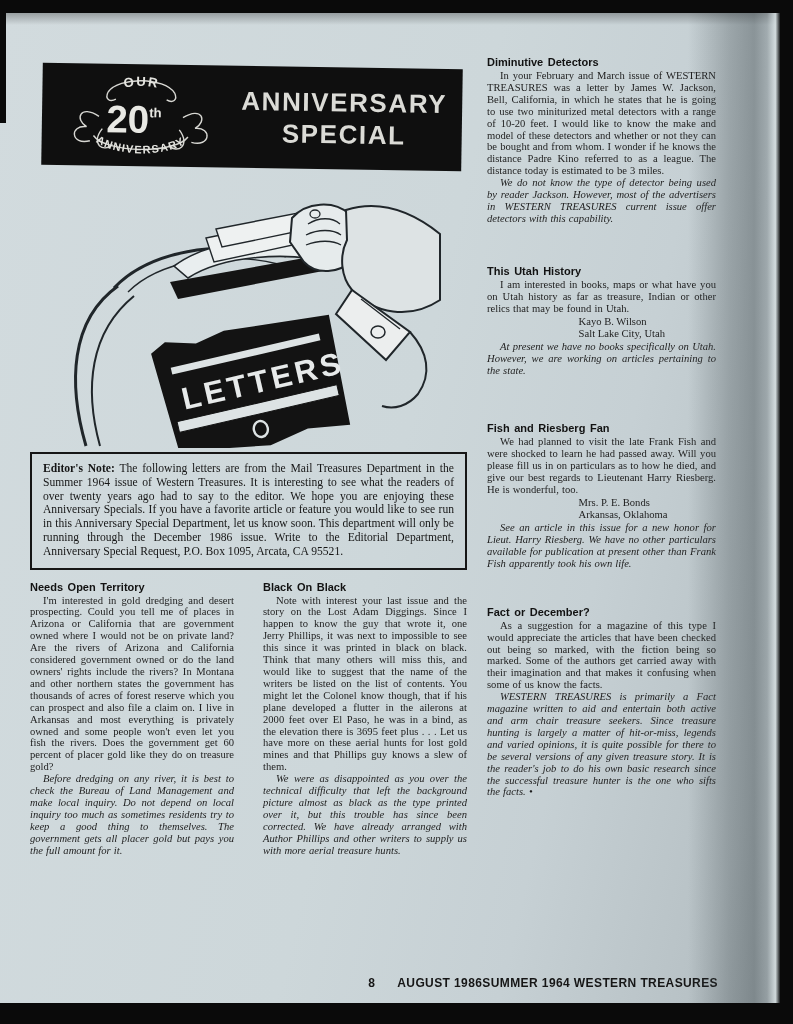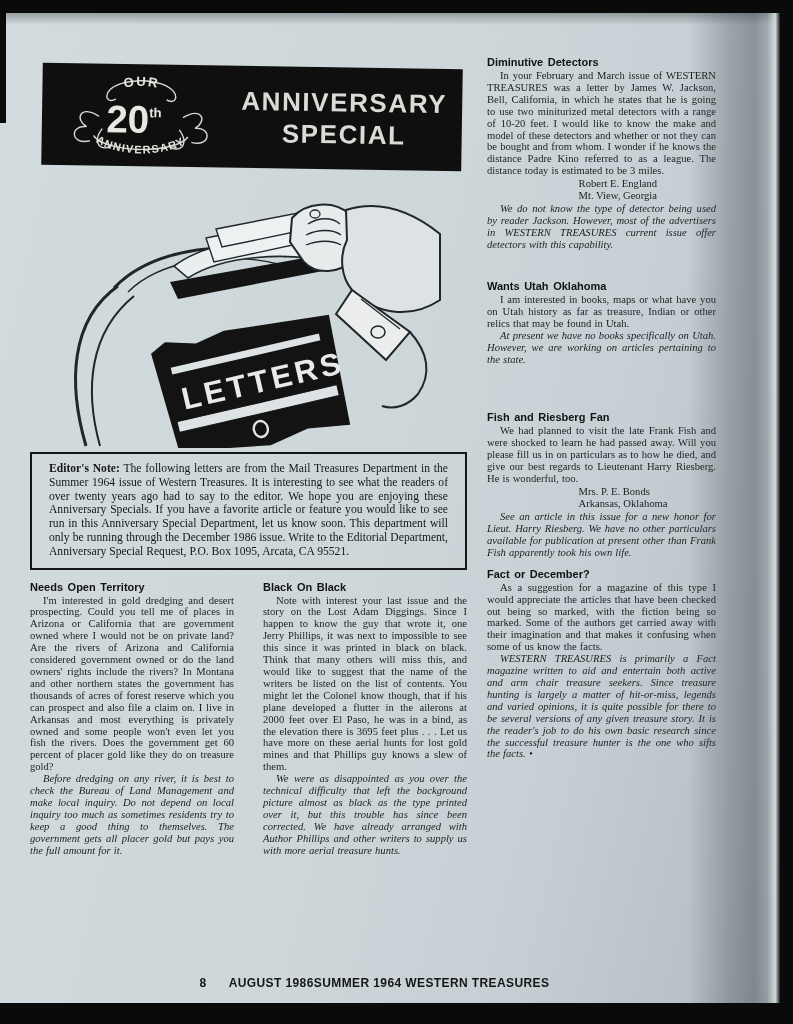--- a/index.html
+++ b/index.html
@@ -36,46 +36,46 @@
   .banner-title {
     flex:1; text-align:center; font-family:"Liberation Sans",sans-serif; font-weight:700;
     font-size:26px; letter-spacing:1.6px; color:#dbdbd6; line-height:1.24; padding-right:8px;
   }
 
   
   .mailbox { display:block; width:392px; height:266px; margin:6px 0 4px 26px; }
 
   
   .editor-note {
-    width:437px; box-sizing:border-box; border:2px solid #161616; padding:8px 17px 9px;
+    width:437px; box-sizing:border-box; border:2px solid #161616; padding:8px 11px 9px;
     font-size:11.6px; line-height:13.8px; text-align:justify; color:#161616;
   }
   .en-label { font-weight:700; }
 
   .two-col { display:flex; gap:29px; margin-top:11px; }
   .col { width:212px; }
 
   .lh {
     font-family:"Liberation Sans",sans-serif; font-size:11px; font-weight:700;
     margin:0 0 2px; color:#121212; word-spacing:1.5px;
   }
   .lb {
     font-size:10.6px; line-height:11.9px; text-align:justify; text-indent:13px;
     margin:0; color:#1d1d1d; word-spacing:0.5px;
   }
   .reply { font-style:italic; }
   .sig { font-size:10.6px; line-height:12.1px; padding-left:40%; margin:1px 0 1px; color:#1d1d1d; }
 
   .letter { margin-bottom:0; }
-  .right-col .letter.g1 { margin-bottom:29px; }
+  .right-col .letter.g1 { margin-bottom:40px; }
   .right-col .letter.g2 { margin-bottom:46px; }
-  .right-col .letter.g3 { margin-bottom:9px; }
+  .right-col .letter.g3 { margin-bottom:36px; }
 
   .footer {
-    position:absolute; left:31px; right:62px; bottom:13px; display:flex; justify-content:center;
+    position:absolute; left:31px; right:62px; bottom:13px; display:flex; justify-content:flex-end;
     font-family:"Liberation Sans",sans-serif; font-weight:700; font-size:12px; color:#161616; letter-spacing:0.4px;
   }
   .pnum { margin-right:22px; }
 
   svg text { font-family:"Liberation Sans",sans-serif; }
 </style>
 </head>
 <body>
 
 <div class="paper">
@@ -167,30 +167,30 @@
             <p class="lb reply">We were as disappointed as you over the technical difficulty that left the background picture almost as black as the type printed over it, but this trouble has since been corrected. We have already arranged with Author Phillips and other writers to supply us with more aerial treasure hunts.</p>
           </div>
         </div>
       </div>
     </div>
 
     <div class="right-col">
       <div class="letter g1">
         <h3 class="lh">Diminutive Detectors</h3>
         <p class="lb">In your February and March issue of WESTERN TREASURES was a letter by James W. Jackson, Bell, California, in which he states that he is going to use two miniturized metal detectors with a range of 10-20 feet. I would like to know the make and model of these detectors and whether or not they can be bought and from whom. I wonder if he knows the distance Padre Kino referred to as a league. The distance today is estimated to be 3 miles.</p>
+        <p class="lb reply">We do not know the type of detector being used by reader Jackson. However, most of the advertisers in WESTERN TREASURES current issue offer detectors with this capability.</p>
+      </div>
+
+      <div class="letter g2">
+        <h3 class="lh">This Utah History</h3>
+        <p class="lb">I am interested in books, maps or what have you on Utah history as far as treasure, Indian or other relics that may be found in Utah.</p>
         <div class="sig">
-          <div>Robert E. England</div>
-          <div>Mt. View, Georgia</div>
-        </div>
-        <p class="lb reply">We do not know the type of detector being used by reader Jackson. However, most of the advertisers in WESTERN TREASURES current issue offer detectors with this capability.</p>
-      </div>
-
-      <div class="letter g2">
-        <h3 class="lh">Wants Utah Oklahoma</h3>
-        <p class="lb">I am interested in books, maps or what have you on Utah history as far as treasure, Indian or other relics that may be found in Utah.</p>
+          <div>Kayo B. Wilson</div>
+          <div>Salt Lake City, Utah</div>
+        </div>
         <p class="lb reply">At present we have no books specifically on Utah. However, we are working on articles pertaining to the state.</p>
       </div>
 
       <div class="letter g3">
         <h3 class="lh">Fish and Riesberg Fan</h3>
         <p class="lb">We had planned to visit the late Frank Fish and were shocked to learn he had passed away. Will you please fill us in on particulars as to how he died, and give our best regards to Lieutenant Harry Riesberg. He is wonderful, too.</p>
         <div class="sig">
           <div>Mrs. P. E. Bonds</div>
           <div>Arkansas, Oklahoma</div>
         </div>

